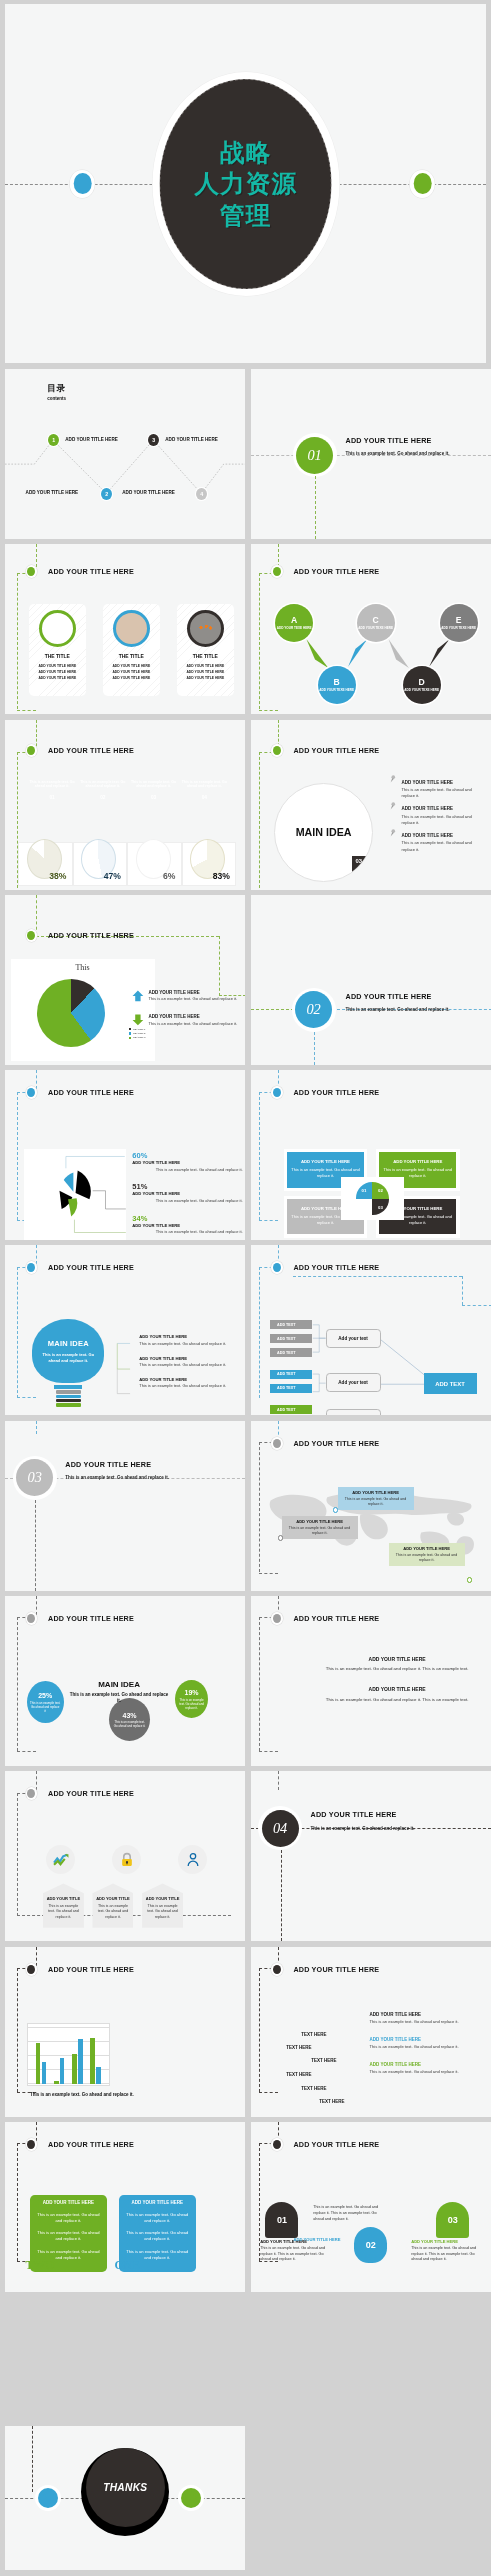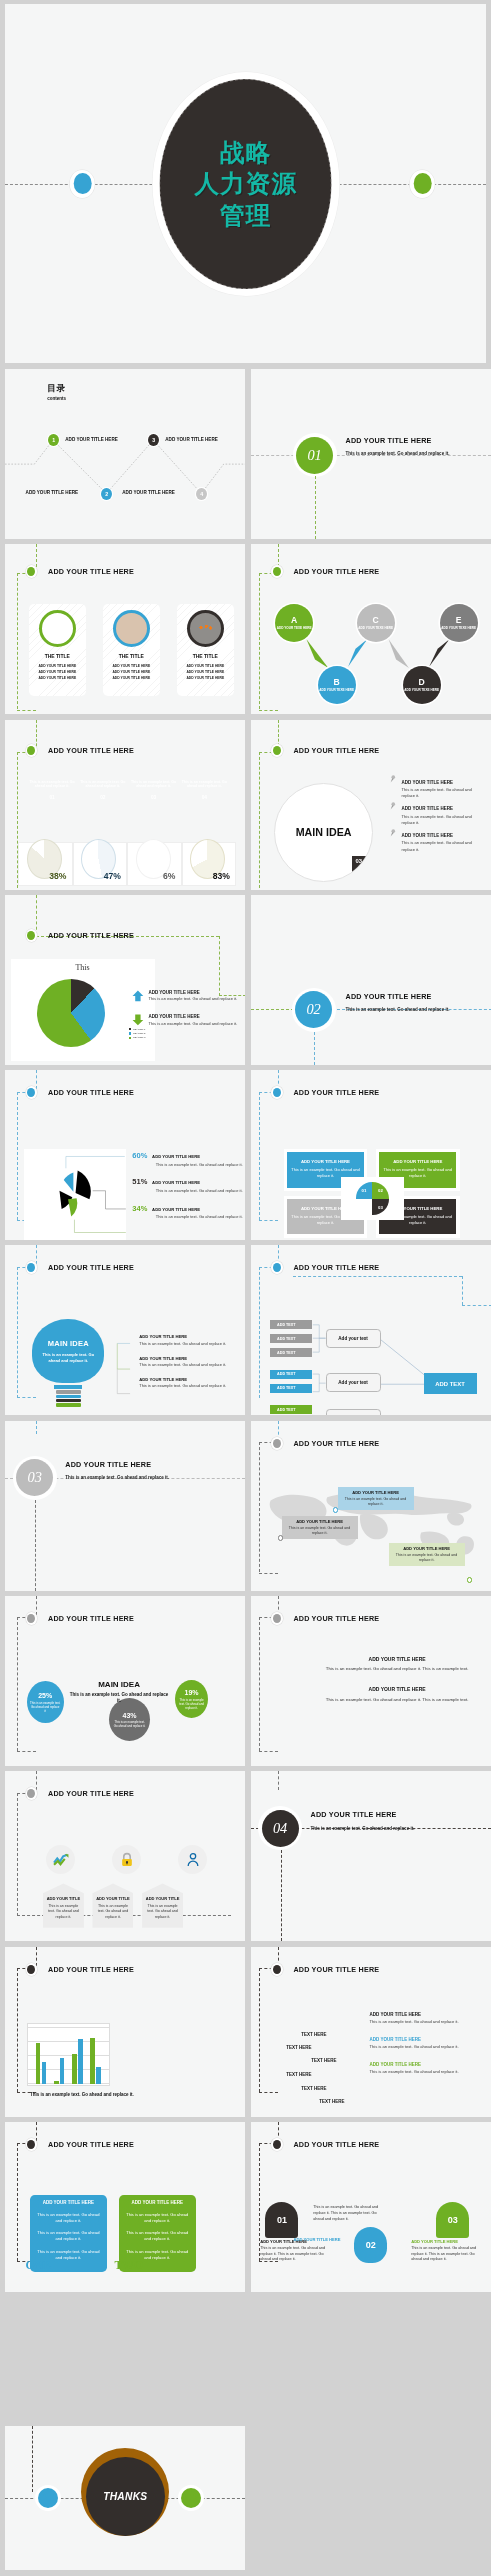--- a/index.html
+++ b/index.html
@@ -183,21 +183,21 @@
   .arrowitems { position:absolute; left:127px; top:95px; width:107px; }
   .ai { display:flex; margin-bottom:11.8px; }
   .ai .arw { width:11.8px; height:11.8px; flex:0 0 11.8px; margin-right:4.3px; }
   .ai h6 { font-size:4.5px; font-weight:bold; color:#111; }
   .ai p { font-size:4.1px; color:#3a3a3a; margin-top:1.6px; line-height:1.5; }
 
   
   .pw-box { position:absolute; left:19px; top:79px; width:102px; height:91px; background:#fff; }
   .pct-items { position:absolute; left:127px; top:81px; width:112px; }
   .pi { margin-bottom:9.6px; }
-  .pi .top { display:flex; align-items:baseline; }
+  .pi .top { display:flex; align-items:baseline;flex-direction:column; }
   .pi .num { font-size:7.5px; font-weight:bold; margin-right:4.8px; }
   .pi h6 { font-size:4.2px; font-weight:bold; color:#111; }
   .pi p { font-size:4px; color:#3a3a3a; margin-top:1.6px; line-height:1.5; margin-left:23.5px;}
 
   
   .quads { position:absolute; left:33px; top:79px; width:176px; display:grid;
            grid-template-columns:1fr 1fr; gap:5.3px 8.6px; }
   .quad { background:#fff; padding:3.2px; }
   .quad .fill { padding:6.4px 4.3px 8.6px; text-align:center; }
   .quad h6 { font-size:4.3px; font-weight:bold; color:#fff; }
@@ -309,22 +309,22 @@
   .dtext p { font-size:3.8px; color:#333; line-height:1.5; margin-top:2.1px; }
 
   
   .thanks { position:absolute; left:5.3px; top:2426px; width:240px; height:144px; background:#f5f6f6; }
   .thanks .dashline { position:absolute; top:50%; left:0; right:0; border-top:0.5px dashed #777; }
   .thanks .dot { position:absolute; top:50%; transform:translate(-50%,-50%);
                  width:26px; height:26px; border-radius:50%; background:#fff;
                  display:flex; align-items:center; justify-content:center; }
   .thanks .dot i { width:20.3px; height:20.3px; border-radius:50%; display:block; }
   .thanks .big { position:absolute; left:50%; top:46%; transform:translate(-50%,-50%);
-                 width:88px; height:88px; border-radius:50%; background:#a16207;
-                 display:flex; align-items:flex-end; justify-content:center; }
+                 width:88px; height:88px; border-radius:50%; background:#000000;
+                 display:flex; align-items:flex-start; justify-content:center; }
   .thanks .big i { width:79px; height:79px; border-radius:50%; background:#332e2c;
                    display:flex; align-items:center; justify-content:center;
                    color:#fff; font-size:10.2px; font-weight:bold; letter-spacing:0.3px; }
 </style>
 </head>
 <body>
 
 <div class="hero">
   <div class="dashline"></div>
   <div class="dot blue">
@@ -1085,33 +1085,33 @@
       <div class="rail-h d" style="left:11.8px;top:21.4px;width:19px;border-color:#555"></div>
       <div class="rail-v d" style="left:11.8px;top:21.4px;height:118px;border-color:#555"></div>
       <div class="rail-h d" style="left:11.8px;top:139px;width:19px;border-color:#555"></div>
       <div class="shead" style="top:16px">
         <span class="bullet bullet-d">
             <i></i>
           </span>
         <h3>ADD YOUR TITLE HERE</h3>
       </div>
       <div class="ribbons">
+        <div class="ribbon" style="background:#6fb024;position:relative">
+          <h6>ADD YOUR TITLE HERE</h6>
+          <p>This is an example text. Go ahead and replace it.</p>
+          <p>This is an example text. Go ahead and replace it.</p>
+          <p>This is an example text. Go ahead and replace it.</p>
+          <span class="riblabel" style="left:-4.3px;color:#6fb024">TWO</span>
+        </div>
         <div class="ribbon" style="background:#36a3d3;position:relative">
           <h6>ADD YOUR TITLE HERE</h6>
           <p>This is an example text. Go ahead and replace it.</p>
           <p>This is an example text. Go ahead and replace it.</p>
           <p>This is an example text. Go ahead and replace it.</p>
           <span class="riblabel" style="left:-4.3px;color:#36a3d3">ONE</span>
-        </div>
-        <div class="ribbon" style="background:#6fb024;position:relative">
-          <h6>ADD YOUR TITLE HERE</h6>
-          <p>This is an example text. Go ahead and replace it.</p>
-          <p>This is an example text. Go ahead and replace it.</p>
-          <p>This is an example text. Go ahead and replace it.</p>
-          <span class="riblabel" style="left:-4.3px;color:#6fb024">TWO</span>
         </div>
       </div>
     </div>
 
     <div class="slide">
       <div class="rail-v d" style="left:27px;top:0;height:19px;border-color:#555"></div>
       <div class="rail-h d" style="left:8.6px;top:21.4px;width:19px;border-color:#555"></div>
       <div class="rail-v d" style="left:8.6px;top:21.4px;height:118px;border-color:#555"></div>
       <div class="rail-h d" style="left:8.6px;top:139px;width:19px;border-color:#555"></div>
       <div class="shead" style="top:16px">

